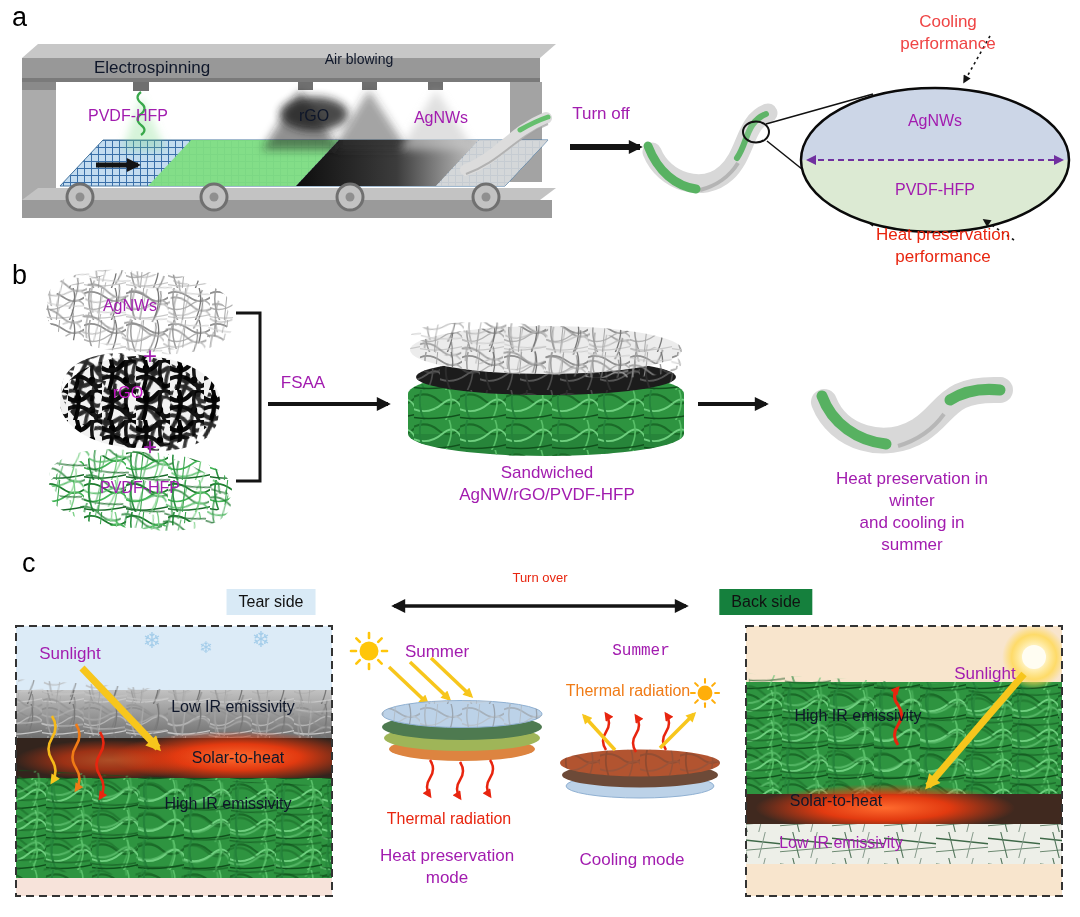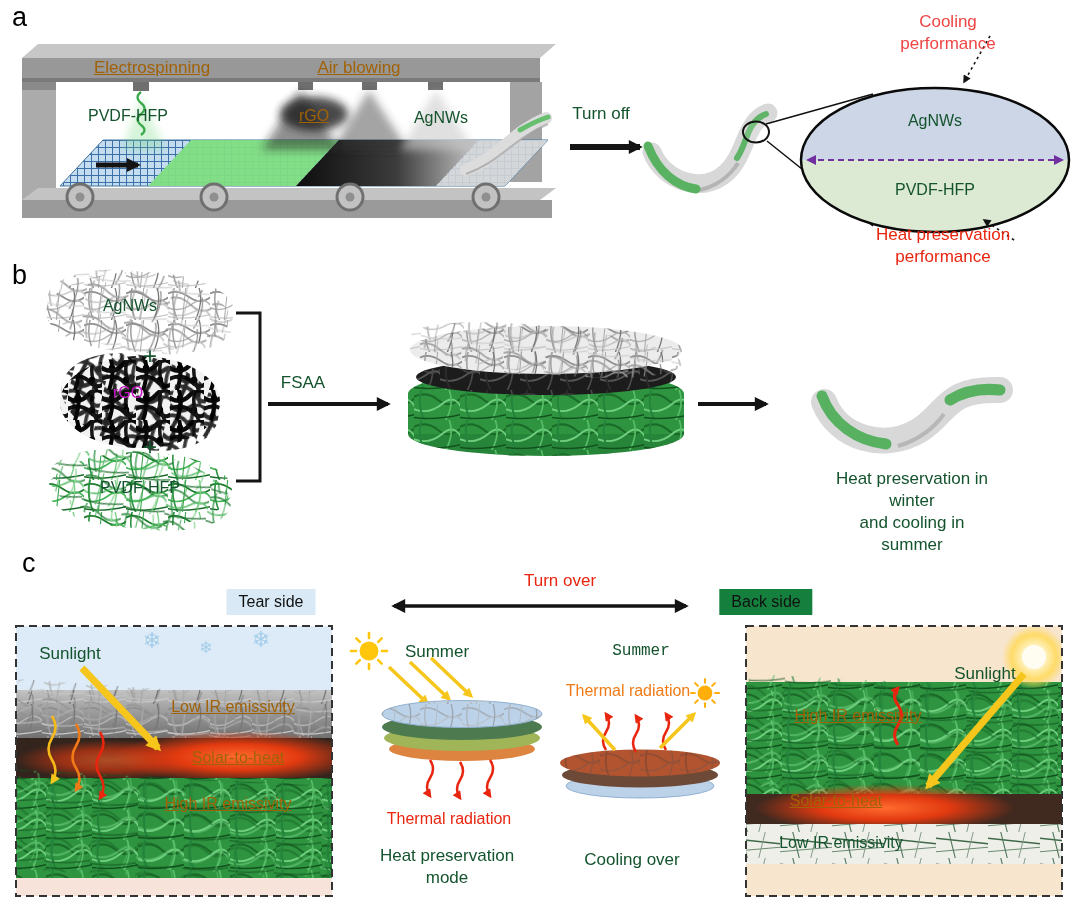--- a/index.html
+++ b/index.html
@@ -1,21 +1,21 @@
 <!DOCTYPE html>
 <html><head>
 <meta charset="utf-8">
 <style>
   html,body{margin:0;padding:0;background:#fff;}
   .fig{position:relative;width:1080px;height:917px;background:#fff;overflow:hidden;
        font-family:"Liberation Sans",sans-serif;color:#111;}
   .fig svg{position:absolute;left:0;top:0;}
   .lbl{position:absolute;transform:translateX(-50%);text-align:center;white-space:pre-line;
-       line-height:1.3;color:#14532d;}
-  .w{color:#a16207;text-decoration:underline;}
+       line-height:1.3;color:#a21caf;}
+  .w{color:#0f172a;}
   .c-blue{color:#ef4444;}
   .c-red{color:#e8250f;}
   .c-orange{color:#f07b16;}
   .c-magenta{color:#c613c6;}
   .pl{position:absolute;font-size:27px;color:#000;line-height:1;}
   .chip{position:absolute;transform:translateX(-50%);font-size:16px;padding:4px 12px;
         color:#111;white-space:nowrap;}
   .snow{position:absolute;transform:translateX(-50%);color:#a4cdea;line-height:1;}
 </style>
 </head>
@@ -343,61 +343,63 @@
     <circle cx="1034" cy="657" r="32" fill="url(#gSun)"></circle>
     <circle cx="1034" cy="657" r="12" fill="#fffdf2"></circle>
     <line x1="1024" y1="674" x2="928" y2="786" stroke="#f7c61c" stroke-width="7" marker-end="url(#mYb)"></line>
     <path d="M898,745 q-7,-10 0,-20 q7,-10 0,-20 q-7,-9 0,-17" fill="none" stroke="#e8250f" stroke-width="3" marker-end="url(#mR)"></path>
   </g>
   <rect x="746" y="626" width="316" height="270" fill="none" stroke="#333" stroke-width="2" stroke-dasharray="8,5"></rect>
 </svg>
 
 <div class="pl" style="left:12px;top:4px;">a</div>
 <div class="lbl w" style="left:152px;top:57px;font-size:17px;">Electrospinning</div>
-<div class="lbl w" style="left:359px;top:57px;font-size:17px;text-align:right;">Air blowing</div>
+<div class="lbl w" style="left:359px;top:50px;font-size:14px;text-align:right;">Air blowing</div>
 <div class="lbl" style="left:128px;top:106px;font-size:16px;">PVDF-HFP</div>
 <div class="lbl w" style="left:314px;top:106px;font-size:16px;">rGO</div>
 <div class="lbl" style="left:441px;top:108px;font-size:16px;">AgNWs</div>
 <div class="lbl" style="left:601px;top:103px;font-size:17px;">Turn off</div>
 <div class="lbl" style="left:935px;top:111px;font-size:16px;">AgNWs</div>
 <div class="lbl" style="left:935px;top:180px;font-size:16px;">PVDF-HFP</div>
 <div class="lbl c-blue" style="left:948px;top:11px;font-size:17px;">Cooling performance</div>
 <div class="lbl c-red" style="left:943px;top:224px;font-size:17px;">Heat preservation
 performance</div>
 
 <div class="pl" style="left:12px;top:262px;">b</div>
 <div class="lbl" style="left:130px;top:296px;font-size:16px;">AgNWs</div>
 <div class="lbl" style="left:150px;top:340px;font-size:24px;">+</div>
 <div class="lbl c-magenta" style="left:128px;top:383px;font-size:16px;">rGO</div>
 <div class="lbl" style="left:150px;top:431px;font-size:24px;">+</div>
 <div class="lbl" style="left:140px;top:478px;font-size:16px;">PVDF-HFP</div>
 <div class="lbl" style="left:303px;top:372px;font-size:17px;">FSAA</div>
+<div class="lbl" style="left:547px;top:462px;font-size:17px;">Sandwiched
+AgNW/rGO/PVDF-HFP</div>
 <div class="lbl" style="left:912px;top:468px;font-size:17px;">Heat preservation in winter
 and cooling in summer</div>
 
 <div class="pl" style="left:22px;top:550px;">c</div>
 <div class="chip" style="left:271px;top:589px;background:#d9eaf6;">Tear side</div>
-<div class="lbl c-red" style="left:540px;top:570px;font-size:17px;margin-left:20px;">Turn over</div>
+<div class="lbl c-red" style="left:540px;top:570px;font-size:13px;">Turn over</div>
 <div class="chip" style="left:766px;top:589px;background:#15803d;">Back side</div>
 
 <div class="snow" style="left:152px;top:630px;font-size:22px;">❄</div>
 <div class="snow" style="left:206px;top:640px;font-size:16px;">❄</div>
 <div class="snow" style="left:261px;top:629px;font-size:22px;">❄</div>
 
 <div class="lbl" style="left:70px;top:643px;font-size:17px;">Sunlight</div>
 <div class="lbl w" style="left:233px;top:697px;font-size:16px;">Low IR emissivity</div>
 <div class="lbl w" style="left:238px;top:748px;font-size:16px;">Solar-to-heat</div>
 <div class="lbl w" style="left:228px;top:794px;font-size:16px;">High IR emissivity</div>
 
 <div class="lbl" style="left:437px;top:641px;font-size:17px;">Summer</div>
 <div class="lbl" style="left:641px;top:641px;font-size:16px;font-family:Liberation Mono, monospace;">Summer</div>
 <div class="lbl c-red" style="left:449px;top:809px;font-size:16px;">Thermal radiation</div>
 <div class="lbl" style="left:447px;top:845px;font-size:17px;">Heat preservation
 mode</div>
 <div class="lbl c-orange" style="left:628px;top:681px;font-size:16px;">Thermal radiation</div>
-<div class="lbl" style="left:632px;top:849px;font-size:17px;">Cooling over</div>
+<div class="lbl" style="left:632px;top:849px;font-size:17px;">Cooling mode</div>
 
 <div class="lbl" style="left:985px;top:663px;font-size:17px;">Sunlight</div>
 <div class="lbl w" style="left:858px;top:706px;font-size:16px;">High IR emissivity</div>
 <div class="lbl w" style="left:836px;top:791px;font-size:16px;">Solar-to-heat</div>
 <div class="lbl" style="left:841px;top:833px;font-size:16px;">Low IR emissivity</div>
 
 </div>
 
 </body></html>

